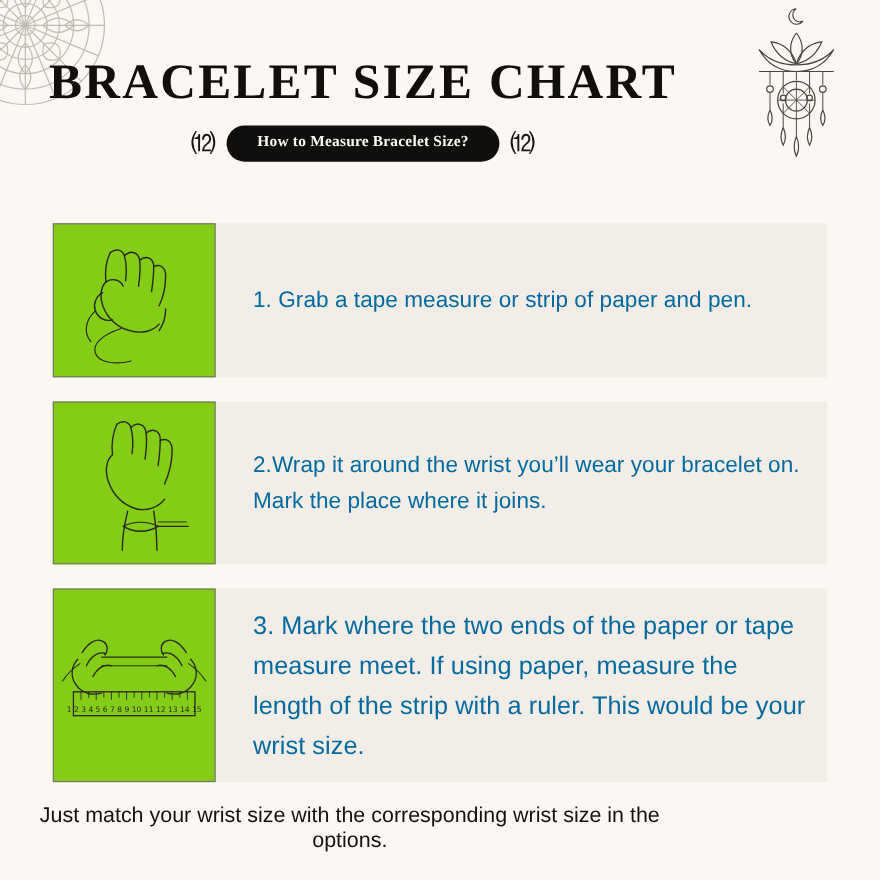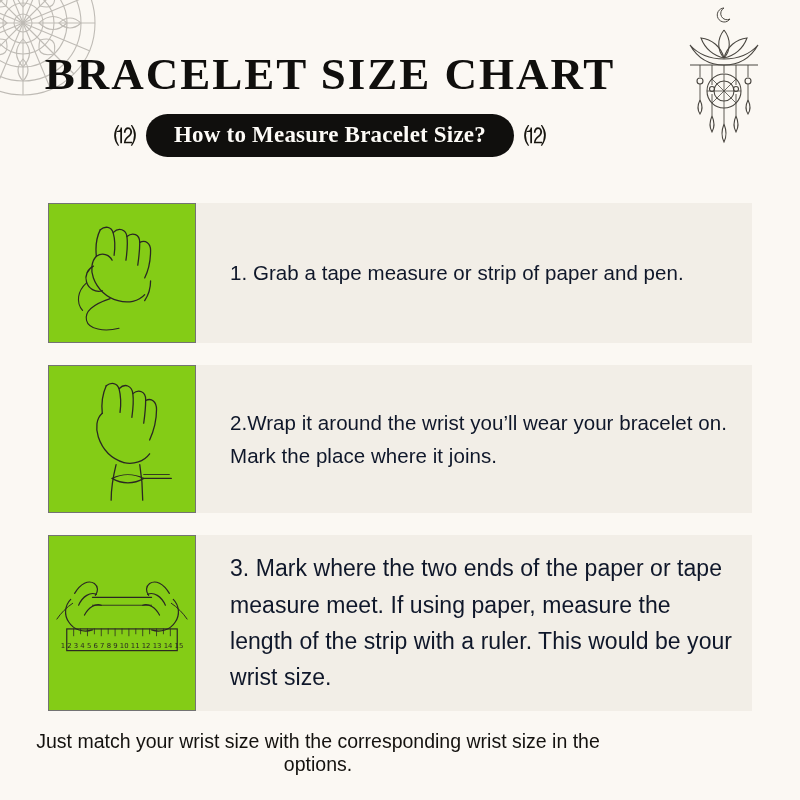--- a/index.html
+++ b/index.html
@@ -59,21 +59,21 @@
     justify-content: center;
     gap: 10px;
   }
   .pill {
     background: #100f0d;
     color: #fdfbf7;
     border-radius: 22px;
     padding: 8px 28px 9px 28px;
     font-family: "Liberation Serif", serif;
     font-weight: 700;
-    font-size: 23px;
+    font-size: 14px;
     letter-spacing: .2px;
     white-space: nowrap;
   }
   .squiggle {
     color: #17150f;
     font-size: 22px;
     line-height: 1;
     font-family: "DejaVu Sans", sans-serif;
   }
 
@@ -109,21 +109,21 @@
 
   .step-text {
     flex: 1 1 auto;
     padding: 0 18px 0 34px;
     display: flex;
     align-items: center;
     min-height: 100%;
   }
   .step-text p {
     margin: 0;
-    color: #0f172a;
+    color: #0369a1;
     font-size: 20.5px;
     line-height: 1.62;
     letter-spacing: .05px;
   }
   .step-row.r3 .step-text p { font-size: 23px; line-height: 1.58; }
 
   
   #footer-note {
     position: absolute;
     left: 0;

